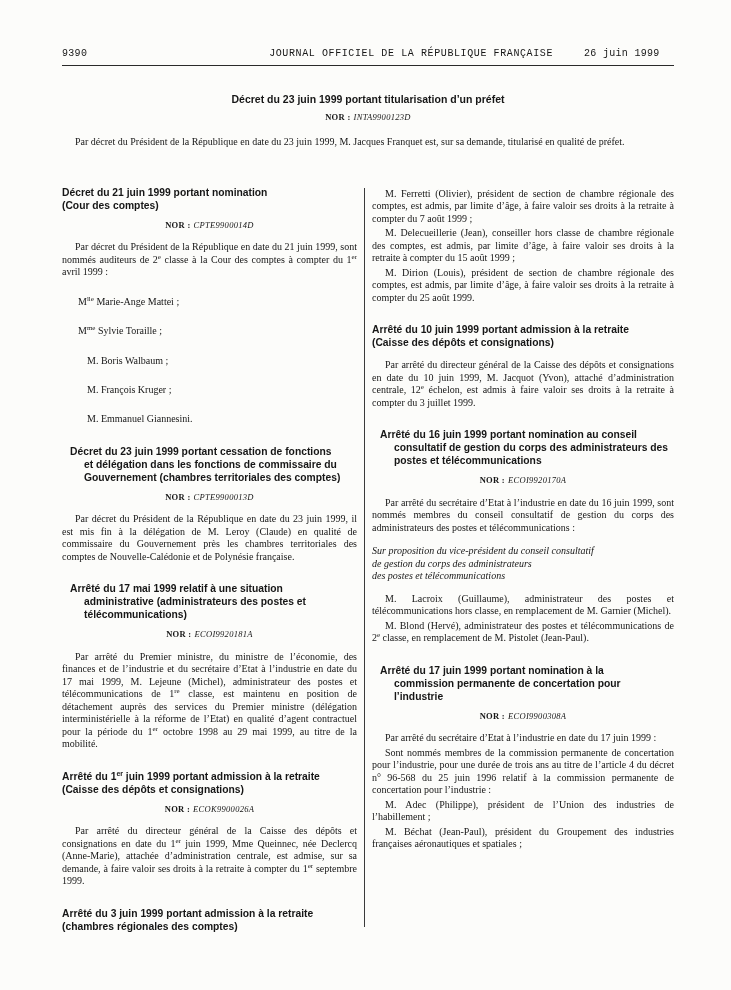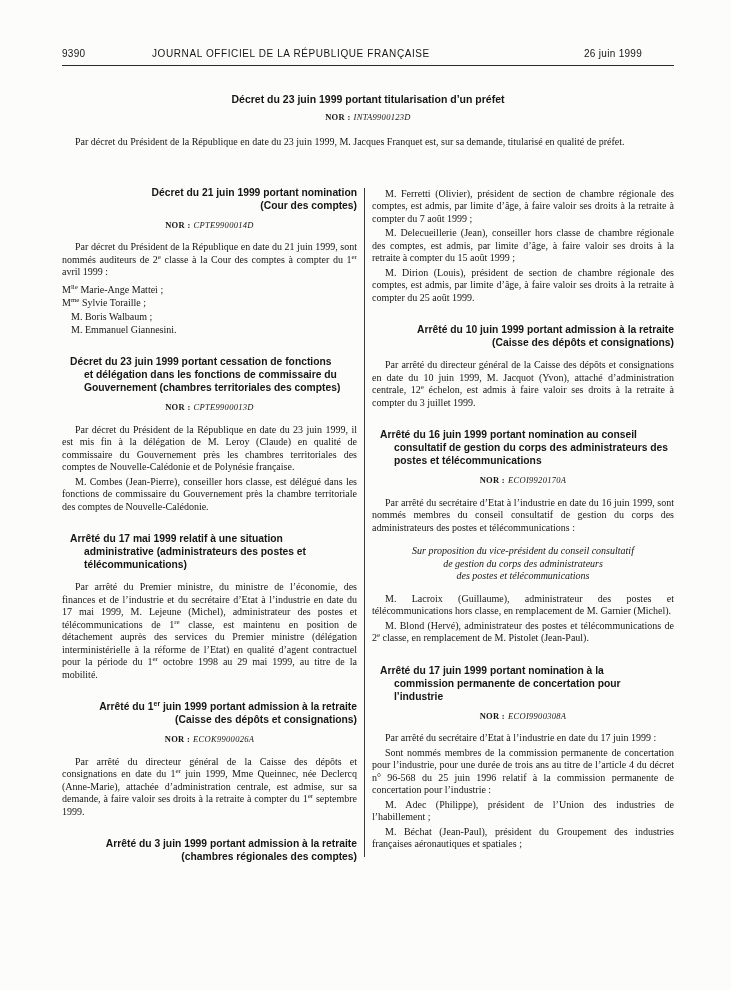--- a/index.html
+++ b/index.html
@@ -13,25 +13,25 @@
     background: #fcfcfa;
     color: #161616;
     font-family: "Liberation Serif", serif;
     box-sizing: border-box;
     padding: 48px 57px 0 62px;
     overflow: hidden;
   }
   
   .masthead {
     display: flex; align-items: baseline;
-    font-family: Liberation Sans, sans-serif;
-    font-size: 10px; letter-spacing: 0.3px;
+    font-family: Liberation Mono, monospace;
+    font-size: 10px; letter-spacing: 0.3px; gap: 31px;
   }
   .masthead .pageno { width: 90px; text-align: left; }
-  .masthead .jtitle { flex: 1; text-align: left; letter-spacing: 0.6px; }
+  .masthead .jtitle { flex: 1; text-align: right; letter-spacing: 0.6px; }
   .masthead .jdate  { width: 90px; text-align: left; }
   .head-rule {
     border: none; border-top: 1.6px solid #2a2a2a;
     margin: 6px 0 0 0;
   }
   
   .lead { margin-top: 27px; }
   .lead-title {
     text-align: center;
     font-family: "Liberation Sans", sans-serif;
@@ -67,34 +67,34 @@
   .col-right { flex: 1; }
   .col-divider { width: 1px; background: #3a3a3a; margin: 2px 7px 6px 7px; }
 
   .article { margin-top: 19px; }
   .article:first-child { margin-top: 0; }
   .art-title {
     font-family: "Liberation Sans", sans-serif;
     font-weight: bold; font-size: 10.3px; line-height: 13px;
     white-space: pre-line;
   }
-  .art-title.center { text-align: right; }
+  .art-title.center { text-align: left; }
   .art-title.hang { padding-left: 22px; text-indent: -14px; text-align: left; }
   .art-title sup, .para sup, .name sup { font-size: 7px; line-height: 0; }
 
   .para {
     margin: 0; margin-top: 2px;
     text-align: justify; text-indent: 13px;
   }
   .para.first { margin-top: 10px; }
-  .name { margin: 0; line-height: 13.4px; }
+  .name { margin: 16px; line-height: 13.4px; }
   .name.indent { padding-left: 9px; }
   .names { margin-top: 4px; }
   .sub-italic {
-    font-style: italic; text-align: center;
+    font-style: italic; text-align: left;
     white-space: pre-line;
     margin: 11px 0 10px 0;
   }
 </style>
 </head>
 <body>
 
 <div class="page">
 
   <div class="masthead">
@@ -121,39 +121,42 @@
         <div class="art-title center">Décret du 21 juin 1999 portant nomination
 (Cour des comptes)</div>
         <div class="nor-line">
           <span class="nor-label">NOR :</span><span class="nor-value">CPTE9900014D</span>
         </div>
         <p class="para first">Par décret du Président de la République en date du 21 juin 1999, sont nommés auditeurs de 2<sup>e</sup> classe à la Cour des comptes à compter du 1<sup>er</sup> avril 1999 :</p>
         <div class="names">
           <p class="name">M<sup>lle</sup> Marie-Ange Mattei ;</p>
           <p class="name">M<sup>me</sup> Sylvie Toraille ;</p>
           <p class="name indent">M. Boris Walbaum ;</p>
+          <p class="name indent">M. François Kruger ;</p>
           <p class="name indent">M. Emmanuel Giannesini.</p>
         </div>
       </section>
 
       <section class="article">
         <div class="art-title hang">Décret du 23 juin 1999 portant cessation de fonctions
 et délégation dans les fonctions de commissaire du
 Gouvernement (chambres territoriales des comptes)</div>
         <div class="nor-line">
           <span class="nor-label">NOR :</span><span class="nor-value">CPTE9900013D</span>
         </div>
         <p class="para first">Par décret du Président de la République en date du 23 juin 1999, il est mis fin à la délégation de M. Leroy (Claude) en qualité de commissaire du Gouvernement près les chambres territoriales des comptes de Nouvelle-Calédonie et de Polynésie française.</p>
-        <p class="para">M. Combes (Jean-Pierre), conseiller hors classe, est délégué dans les fonctions de commissaire du Gouvernement près la chambre territoriale des comptes de Nouvelle-Calédonie.</p>
       </section>
 
       <section class="article">
         <div class="art-title hang">Arrêté du 17 mai 1999 relatif à une situation
 administrative (administrateurs des postes et
 télécommunications)</div>
+        <div class="nor-line">
+          <span class="nor-label">NOR :</span><span class="nor-value">ECOI9920181A</span>
+        </div>
         <p class="para first">Par arrêté du Premier ministre, du ministre de l’économie, des finances et de l’industrie et du secrétaire d’Etat à l’industrie en date du 17 mai 1999, M. Lejeune (Michel), administrateur des postes et télécommunications de 1<sup>re</sup> classe, est maintenu en position de détachement auprès des services du Premier ministre (délégation interministérielle à la réforme de l’Etat) en qualité d’agent contractuel pour la période du 1<sup>er</sup> octobre 1998 au 29 mai 1999, au titre de la mobilité.</p>
       </section>
 
       <section class="article">
         <div class="art-title center">Arrêté du 1<sup>er</sup> juin 1999 portant admission à la retraite
 (Caisse des dépôts et consignations)</div>
         <div class="nor-line">
           <span class="nor-label">NOR :</span><span class="nor-value">ECOK9900026A</span>
         </div>
         <p class="para first">Par arrêté du directeur général de la Caisse des dépôts et consignations en date du 1<sup>er</sup> juin 1999, Mme Queinnec, née Declercq (Anne-Marie), attachée d’administration centrale, est admise, sur sa demande, à faire valoir ses droits à la retraite à compter du 1<sup>er</sup> septembre 1999.</p>

